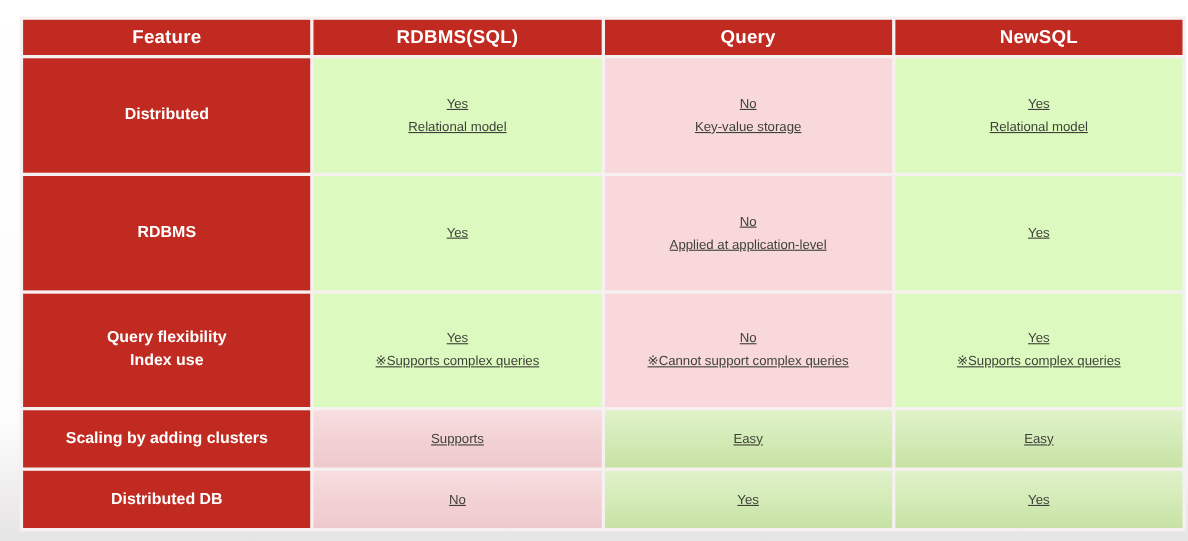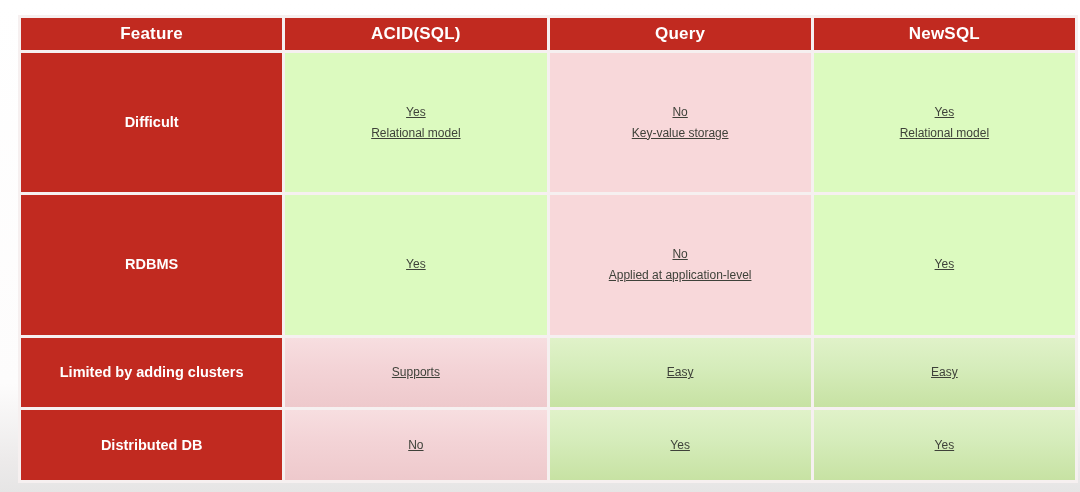--- a/index.html
+++ b/index.html
@@ -71,44 +71,54 @@
   <table class="cmp">
     <colgroup>
       <col class="c-feature">
         <col class="c-data">
         <col class="c-data">
         <col class="c-data">
     </colgroup>
     <thead>
       <tr>
         <th>Feature</th>
-        <th>ACID(SQL)</th>
+        <th>RDBMS(SQL)</th>
         <th>Query</th>
         <th>NewSQL</th>
       </tr>
     </thead>
     <tbody>
       <tr>
-        <td class="feature">Difficult</td>
+        <td class="feature">Distributed</td>
         <td class="value green">Yes
 Relational model</td>
         <td class="value pink">No
 Key-value storage</td>
         <td class="value green">Yes
 Relational model</td>
       </tr>
       <tr>
         <td class="feature">RDBMS</td>
         <td class="value green">Yes</td>
         <td class="value pink">No
 Applied at application-level</td>
         <td class="value green">Yes</td>
       </tr>
       <tr>
-        <td class="feature">Limited by adding clusters</td>
+        <td class="feature">Query flexibility
+Index use</td>
+        <td class="value green">Yes
+※Supports complex queries</td>
+        <td class="value pink">No
+※Cannot support complex queries</td>
+        <td class="value green">Yes
+※Supports complex queries</td>
+      </tr>
+      <tr>
+        <td class="feature">Scaling by adding clusters</td>
         <td class="value pink-grad">Supports</td>
         <td class="value green-grad">Easy</td>
         <td class="value green-grad">Easy</td>
       </tr>
       <tr>
         <td class="feature">Distributed DB</td>
         <td class="value pink-grad">No</td>
         <td class="value green-grad">Yes</td>
         <td class="value green-grad">Yes</td>
       </tr>

